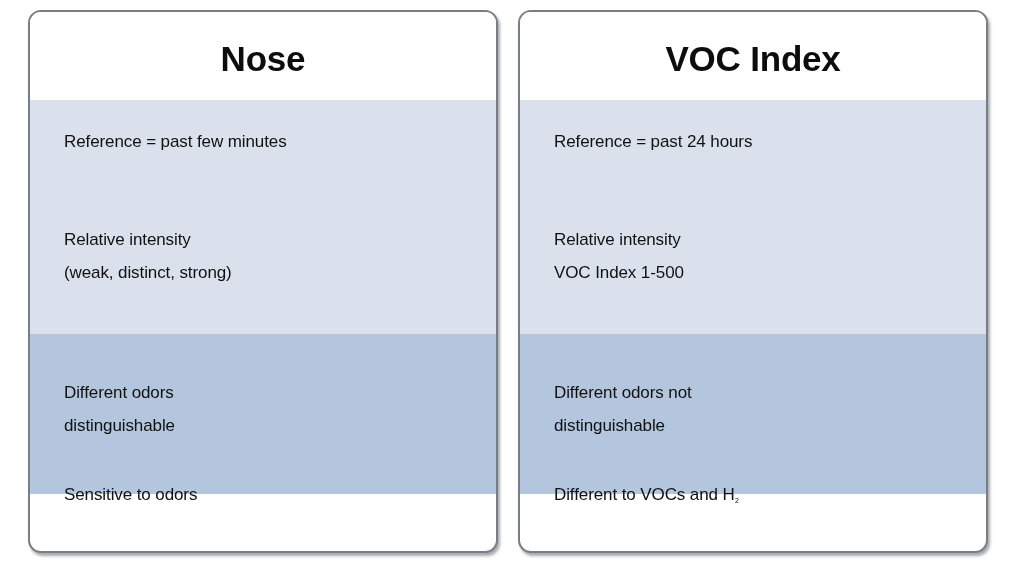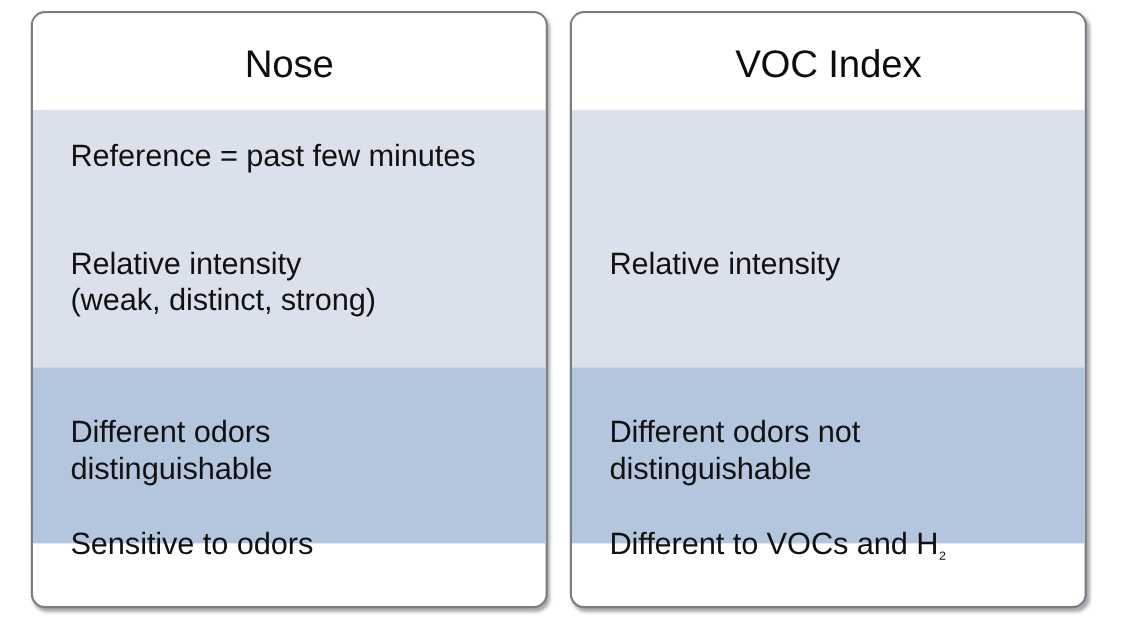--- a/index.html
+++ b/index.html
@@ -52,35 +52,35 @@
     height: 234px;
     background: #dae1ec;
   }
   .band--bottom {
     height: 160px;
     background: #b3c6de;
   }
 
   .card-title {
     font-size: 35px;
-    font-weight: normal;
+    font-weight: bold;
     color: #0d0d0d;
     letter-spacing: -0.2px;
     line-height: 1;
     text-align: right;
     margin: 0;
     padding-top: 4px;
   }
 
   .para {
     position: absolute;
     left: 34px;
     right: 18px;
     margin: 0;
-    font-size: 28px;
+    font-size: 17px;
     line-height: 33px;
     color: #111111;
     letter-spacing: -0.1px;
   }
 
   
   .band--mid .para.p1 { top: 25px; }
   .band--mid .para.p2 { top: 123px; }
 
   
@@ -129,22 +129,26 @@
 
   </div>
 
   <div class="card card--right">
 
     <div class="band band--header">
       <h1 class="card-title">VOC Index</h1>
     </div>
 
     <div class="band band--mid">
+      <p class="para p1">
+        <span class="ln">Reference = past 24 hours</span>
+      </p>
       <p class="para p2">
         <span class="ln">Relative intensity</span>
+        <span class="ln">VOC Index 1-500</span>
       </p>
     </div>
 
     <div class="band band--bottom">
       <p class="para p1">
         <span class="ln">Different odors not</span>
         <span class="ln">distinguishable</span>
       </p>
       <p class="para p2">
         <span class="ln"><span>Different to VOCs and H</span><sub>₂</sub></span>

